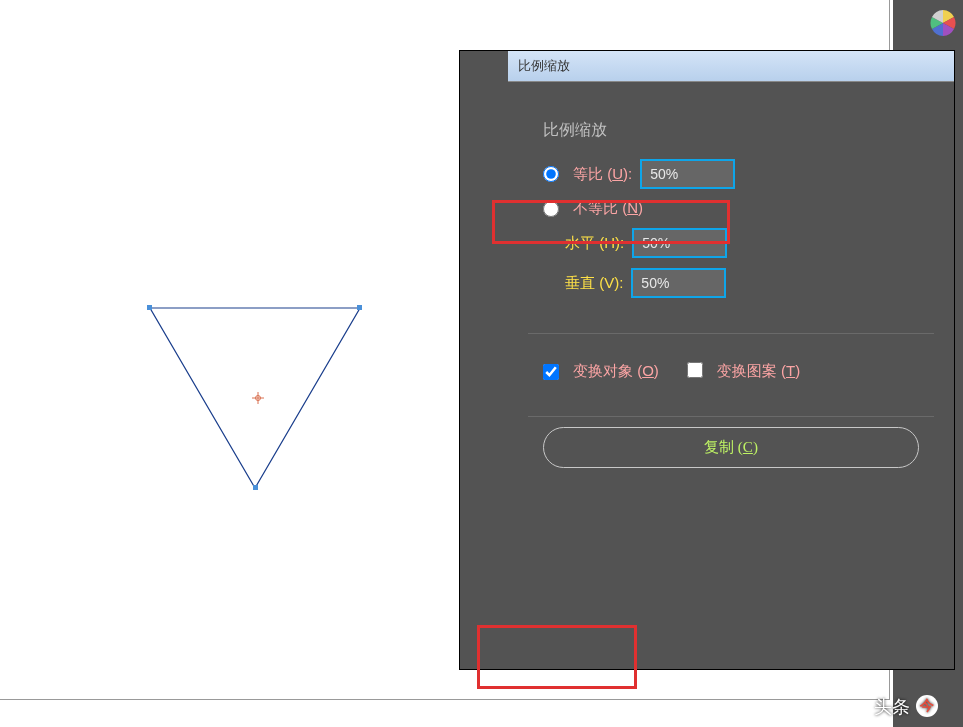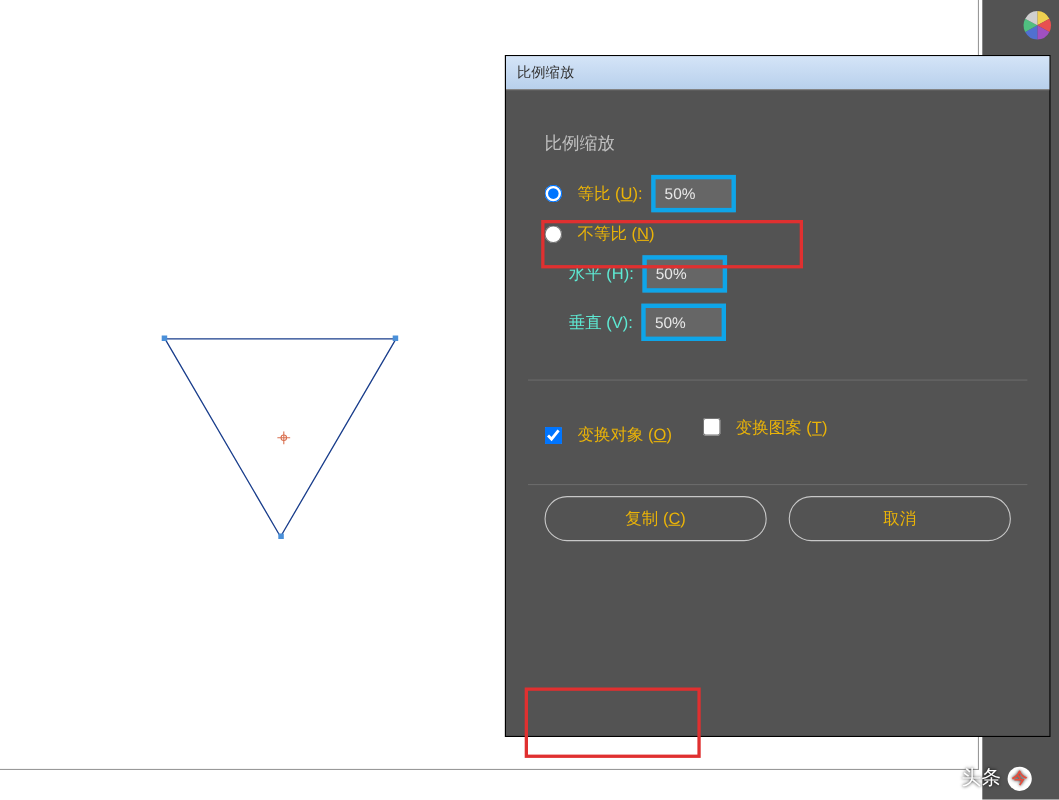--- a/index.html
+++ b/index.html
@@ -55,20 +55,21 @@
   height: 12px;
 }
 .dialog {
   position: absolute;
   left: 459px;
   top: 50px;
   width: 496px;
   height: 620px;
   background: #535353;
   border: 1px solid #000;
+  padding-left: 48px;
 }
 .dialog-title {
   background: linear-gradient(#d4e4f7, #b8d0ec);
   color: #333;
   padding: 6px 10px;
   font-size: 13px;
   border-bottom: 1px solid #888;
 }
 .dialog-body {
   padding: 20px;
@@ -90,63 +91,64 @@
   align-items: center;
   margin: 10px 0;
   gap: 8px;
 }
 .indent { margin-left: 22px; }
 input[type="radio"], input[type="checkbox"] {
   width: 16px;
   height: 16px;
   margin-right: 6px;
 }
-.label-text { color: #eab308; }
+.label-text { color: #fca5a5; }
 .shortcut { text-decoration: underline; }
 .text-input {
   background: #666;
-  border: 4px solid #0ea5e9;
+  border: 2px solid #0ea5e9;
   color: #e8e8e8;
   padding: 5px 8px;
-  width: 77px;
+  width: 95px;
   font-size: 14px;
 }
-.disabled-row .label-text { color: #5eead4; }
+.disabled-row .label-text { color: #fde047; }
 .highlight-red {
   border: 3px solid #e03030;
   position: absolute;
 }
 .hl-uniform { left: 492px; top: 200px; width: 238px; height: 44px; }
 .hl-copy { left: 477px; top: 625px; width: 160px; height: 64px; }
 .preview-row {
   padding: 18px 15px 10px 15px;
 }
 .button-row {
   display: flex;
   gap: 20px;
   padding: 10px 15px;
 }
 .btn {
   flex: 1;
   background: #535353;
   border: 1.5px solid #c8c8c8;
-  color: #eab308;
+  color: #bef264;
   padding: 10px 5px;
   border-radius: 22px;
   font-size: 15px;
   cursor: pointer;
+  font-family: Liberation Serif, serif;
 }
 .watermark {
   position: absolute;
   bottom: 8px;
   right: 25px;
   color: #fff;
   font-size: 18px;
   display: flex;
-  align-items: flex-end;
+  align-items: flex-start;
   gap: 6px;
   text-shadow: 0 0 3px #000;
   z-index: 10;
 }
 .watermark-icon {
   width: 22px;
   height: 22px;
   background: #fff;
   border-radius: 50%;
   color: #e74c3c;
@@ -216,35 +218,34 @@
         <span class="label-text">垂直 (V):</span>
         <input class="text-input" value="50%" style="">
       </div>
     </div>
 
     <div class="section">
 
 
 
       <div class="row options-row">
-        <div style="display:flex;align-items:center;gap:8px;margin-top:12px;">
+        <div style="display:flex;align-items:center;gap:8px;">
           <input type="checkbox" checked="" style="">
           <span class="label-text"><span>变换对象 (</span><span class="shortcut">O</span><span>)</span></span>
         </div>
         <div style="display:flex;align-items:flex-start;gap:8px;">
           <input type="checkbox" style="">
           <span class="label-text"><span>变换图案 (</span><span class="shortcut">T</span><span>)</span></span>
         </div>
       </div>
     </div>
 
 
     <div class="button-row">
       <button class="btn"><span>复制 (</span><span class="shortcut">C</span><span>)</span></button>
-      <button class="btn">取消</button>
     </div>
 
   </div>
 </div>
 
 <div class="highlight-red hl-uniform"></div>
 <div class="highlight-red hl-copy"></div>
 
 <div class="watermark">
   <span>头条</span>

